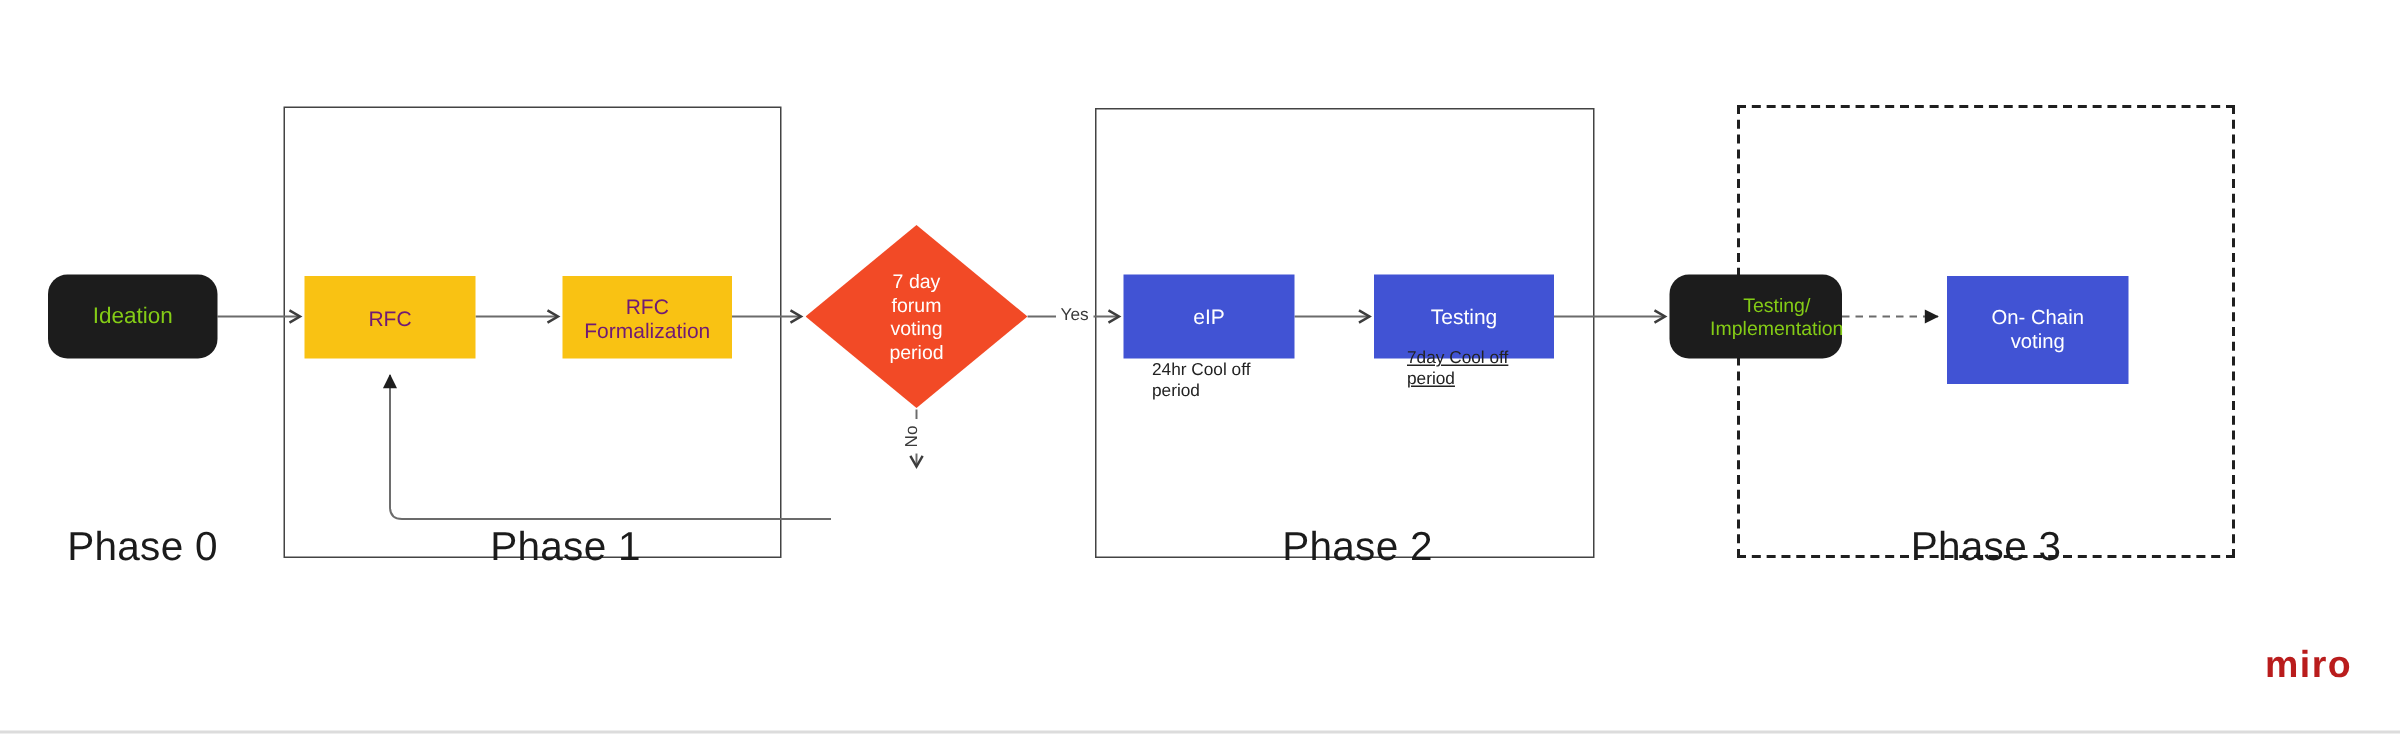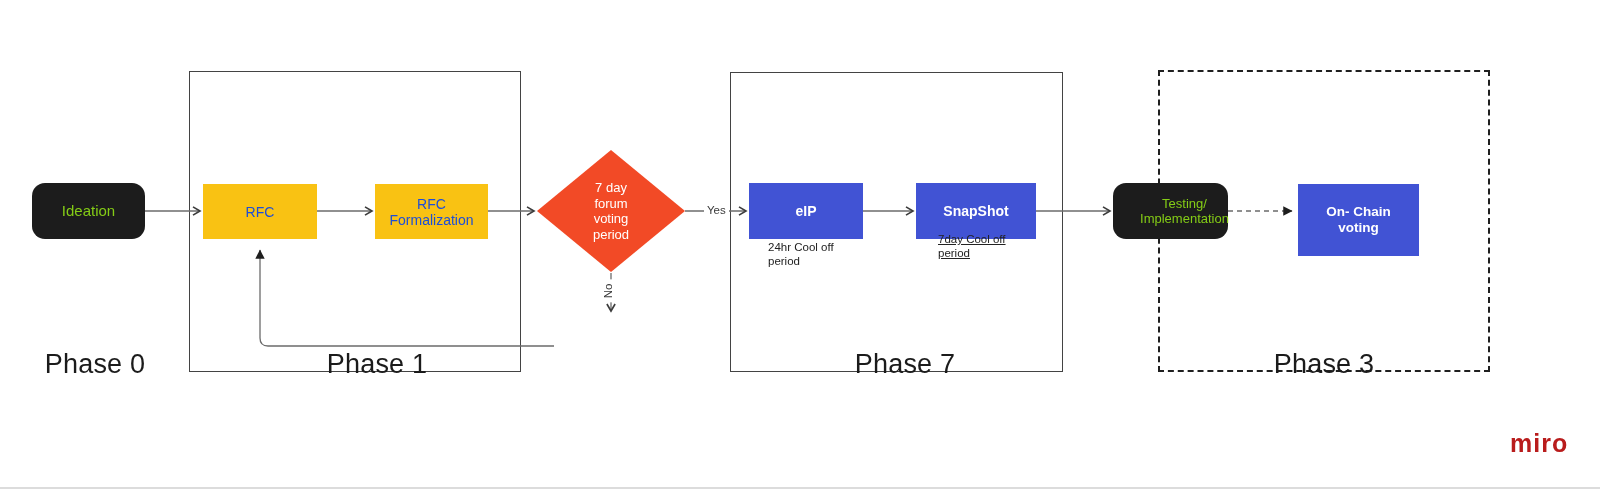--- a/index.html
+++ b/index.html
@@ -13,22 +13,22 @@
   .phase-dashed{border:2px dashed #1f1f1f;}
   .phase-label{
     position:absolute;transform:translateX(-50%);font-size:27px;color:#1b1b1b;
     white-space:nowrap;letter-spacing:0.2px;
   }
   .node{
     position:absolute;box-sizing:border-box;display:flex;align-items:center;justify-content:center;
     text-align:center;white-space:pre-line;line-height:16px;
   }
   .black-pill{background:#1c1c1c;color:#84cc16;border-radius:13px;font-size:14px;font-weight:500;}
-  .yellow-rect{background:#f9c213;color:#1d4ed8;font-size:14px;font-weight:500;}
-  .blue-rect{background:#4153d4;color:#ffffff;font-size:14px;font-weight:700;}
+  .yellow-rect{background:#f9c213;color:#701a75;font-size:14px;font-weight:500;}
+  .blue-rect{background:#4153d4;color:#ffffff;font-size:14px;font-weight:400;}
   .pink-rect{background:#f9bdbd;color:#1f2030;font-size:14px;font-weight:500;}
   .diamond{
     position:absolute;background:#f24a26;color:#ffffff;
     clip-path:polygon(50% 0,100% 50%,50% 100%,0 50%);
     display:flex;align-items:center;justify-content:center;text-align:center;
     font-size:13px;line-height:15.5px;font-weight:500;white-space:pre-line;
   }
   .note{
     position:absolute;font-size:11.5px;line-height:14px;color:#222222;
     white-space:pre-line;text-align:left;
@@ -103,28 +103,28 @@
   <div id="rfc" class="node yellow-rect">RFC</div>
   <div id="rfcf" class="node yellow-rect">RFC
 Formalization</div>
   <div id="forum-vote" class="diamond">7 day
 forum
 voting
 period</div>
   <div id="eip" class="node blue-rect">eIP</div>
   <div id="note-eip" class="note">24hr Cool off
 period</div>
-  <div id="snapshot" class="node blue-rect">SnapShot</div>
+  <div id="snapshot" class="node blue-rect">Testing</div>
   <div id="note-snapshot" class="note">7day Cool off
 period</div>
   <div id="testing" class="node black-pill">Testing/
 Implementation</div>
   <div id="onchain" class="node blue-rect">On- Chain
 voting</div>
 
   <div id="lbl-phase0" class="phase-label">Phase 0</div>
   <div id="lbl-phase1" class="phase-label">Phase 1</div>
-  <div id="lbl-phase2" class="phase-label">Phase 7</div>
+  <div id="lbl-phase2" class="phase-label">Phase 2</div>
   <div id="lbl-phase3" class="phase-label">Phase 3</div>
 
   <div class="watermark">miro</div>
   <div class="bottom-edge"></div>
 </div>
 
 </body></html>

